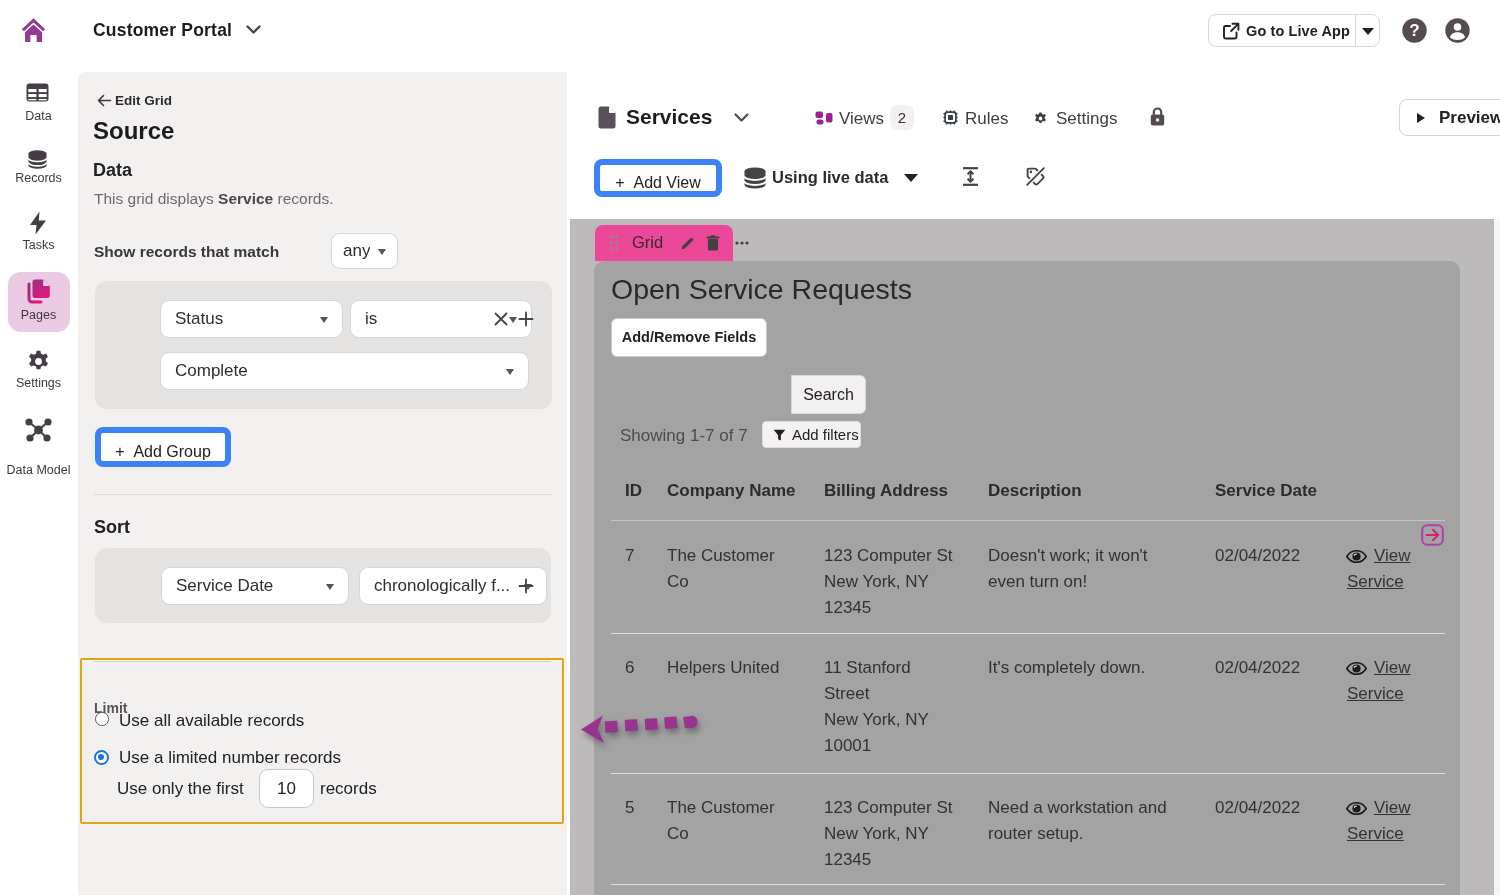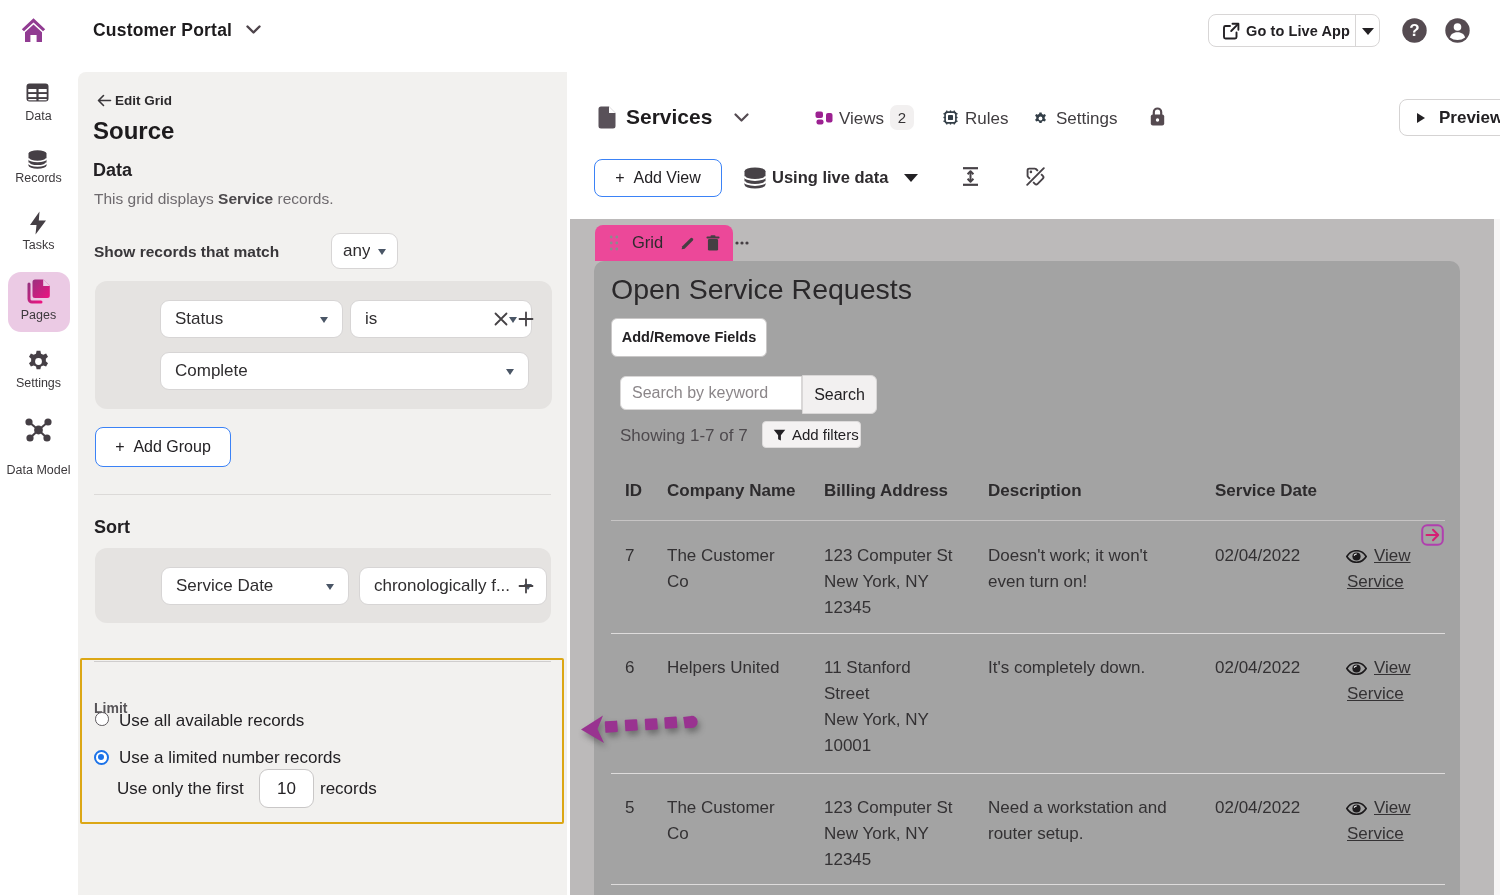--- a/index.html
+++ b/index.html
@@ -19,21 +19,21 @@
 .navitem { width:77px; text-align:center; font-size:12.5px; color:#3c393c; }
 #pagespill { left:8px; top:272px; width:62px; height:60px; background:#ebcae4; border-radius:13px; }
 
 
 #panel { left:78px; top:72px; width:489px; height:823px; background:#f2f1ef; border-radius:8px 0 0 0; }
 .sel { position:absolute; background:#fff; border:1px solid #d7d5d5; border-radius:9px; font-size:17px; color:#2f2d2f;margin-left:48px; }
 .sel .lab { position:absolute; left:14px; top:50%; transform:translateY(-50%); white-space:nowrap; overflow:hidden; max-width:calc(100% - 40px); }
 .caret { position:absolute; right:14px; top:50%; margin-top:-2.5px; width:0; height:0; border-left:4.5px solid transparent; border-right:4.5px solid transparent; border-top:6px solid #4a5666; }
 .gcard { position:absolute; background:#e5e3e1; border-radius:12px; }
 .hr { position:absolute; height:1px; background:#dcdad8; }
-.btnw { position:absolute; background:#fff; border:1px solid #3b82f6; border-radius:8px; font-size:16px; color:#232124; text-align:center; }
+.btnw { position:absolute; background:#fff; border:6px solid #3b82f6; border-radius:8px; font-size:16px; color:#232124; text-align:center; }
 
 
 #maintb { left:567px; top:72px; width:933px; height:147px; background:#fff; }
 #content { left:570px; top:219px; width:924px; height:676px; background:#bcbaba; }
 #scrolltrack { left:1494px; top:219px; width:6px; height:676px; background:#f7f6f6; }
 #gridtab { left:595px; top:225px; width:138px; height:36px; background:#ec4899; border-radius:8px 8px 0 0; }
 #card { left:594px; top:261px; width:866px; height:702px; background:#a3a3a3; border-radius:10px 10px 0 0; }
 
 .th { position:absolute; top:220px; font-size:17px; font-weight:700; color:#2d2b2d; }
 .td { position:absolute; font-size:17px; line-height:26px; color:#333133; }
@@ -291,22 +291,21 @@
     </svg>
     <svg style="position:absolute; left:140px; top:16px;" width="14" height="4" viewBox="0 0 14 4">
       <circle cx="2" cy="2" r="1.6" fill="#453f43"></circle>
         <circle cx="7" cy="2" r="1.6" fill="#453f43"></circle>
         <circle cx="12" cy="2" r="1.6" fill="#453f43"></circle>
     </svg>
   </div>
   <div class="abs" id="card">
     <div style="position:absolute; left:17px; top:12px; font-size:28.5px; font-weight:400; color:#2a282a;">Open Service Requests</div>
     <div style="position:absolute; left:17px; top:57px; width:156px; height:39px; background:#fff; border:1px solid #c9c7c7; border-radius:6px; font-size:14.5px; font-weight:700; color:#232124; text-align:center; line-height:37px;">Add/Remove Fields</div>
-    <div style="position:absolute; left:26px; top:115px; width:182px; height:34px; background:#fff; border:1px solid #d9d7d7; border-radius:6px 0 0 6px; font-size:16px; color:#8b8689; line-height:32px; padding-left:11px;">Search by keyword</div>
-    <div style="position:absolute; left:208px; top:114px; width:75px; height:39px; background:#f2f0f0; border:1px solid #d9d7d7; border-radius:0 6px 6px 0; font-size:16px; color:#232124; text-align:center; line-height:37px;">Search</div>
+    <div style="position:absolute; left:197px; top:114px; width:75px; height:39px; background:#f2f0f0; border:1px solid #d9d7d7; border-radius:0 6px 6px 0; font-size:16px; color:#232124; text-align:center; line-height:37px;">Search</div>
     <div style="position:absolute; left:26px; top:165px; font-size:17px; color:#4e4a4e;">Showing 1-7 of 7</div>
     <div style="position:absolute; left:168px; top:160px; width:99px; height:27px; background:#f4f2f2; border:1px solid #dddbdb; border-radius:4px;">
       <svg style="position:absolute; left:10px; top:7px;" width="13" height="13" viewBox="0 0 14 14">
         <path d="M0.8 0.8 L13.2 0.8 L8.5 6.8 L8.5 12.5 L5.5 11 L5.5 6.8 Z" fill="#232124"></path>
       </svg>
       <span style="position:absolute; left:29px; top:4px; font-size:15px; color:#232124;">Add filters</span>
     </div>
 
     <div class="th" style="left:31px;">ID</div>
     <div class="th" style="left:73px;">Company Name</div>

